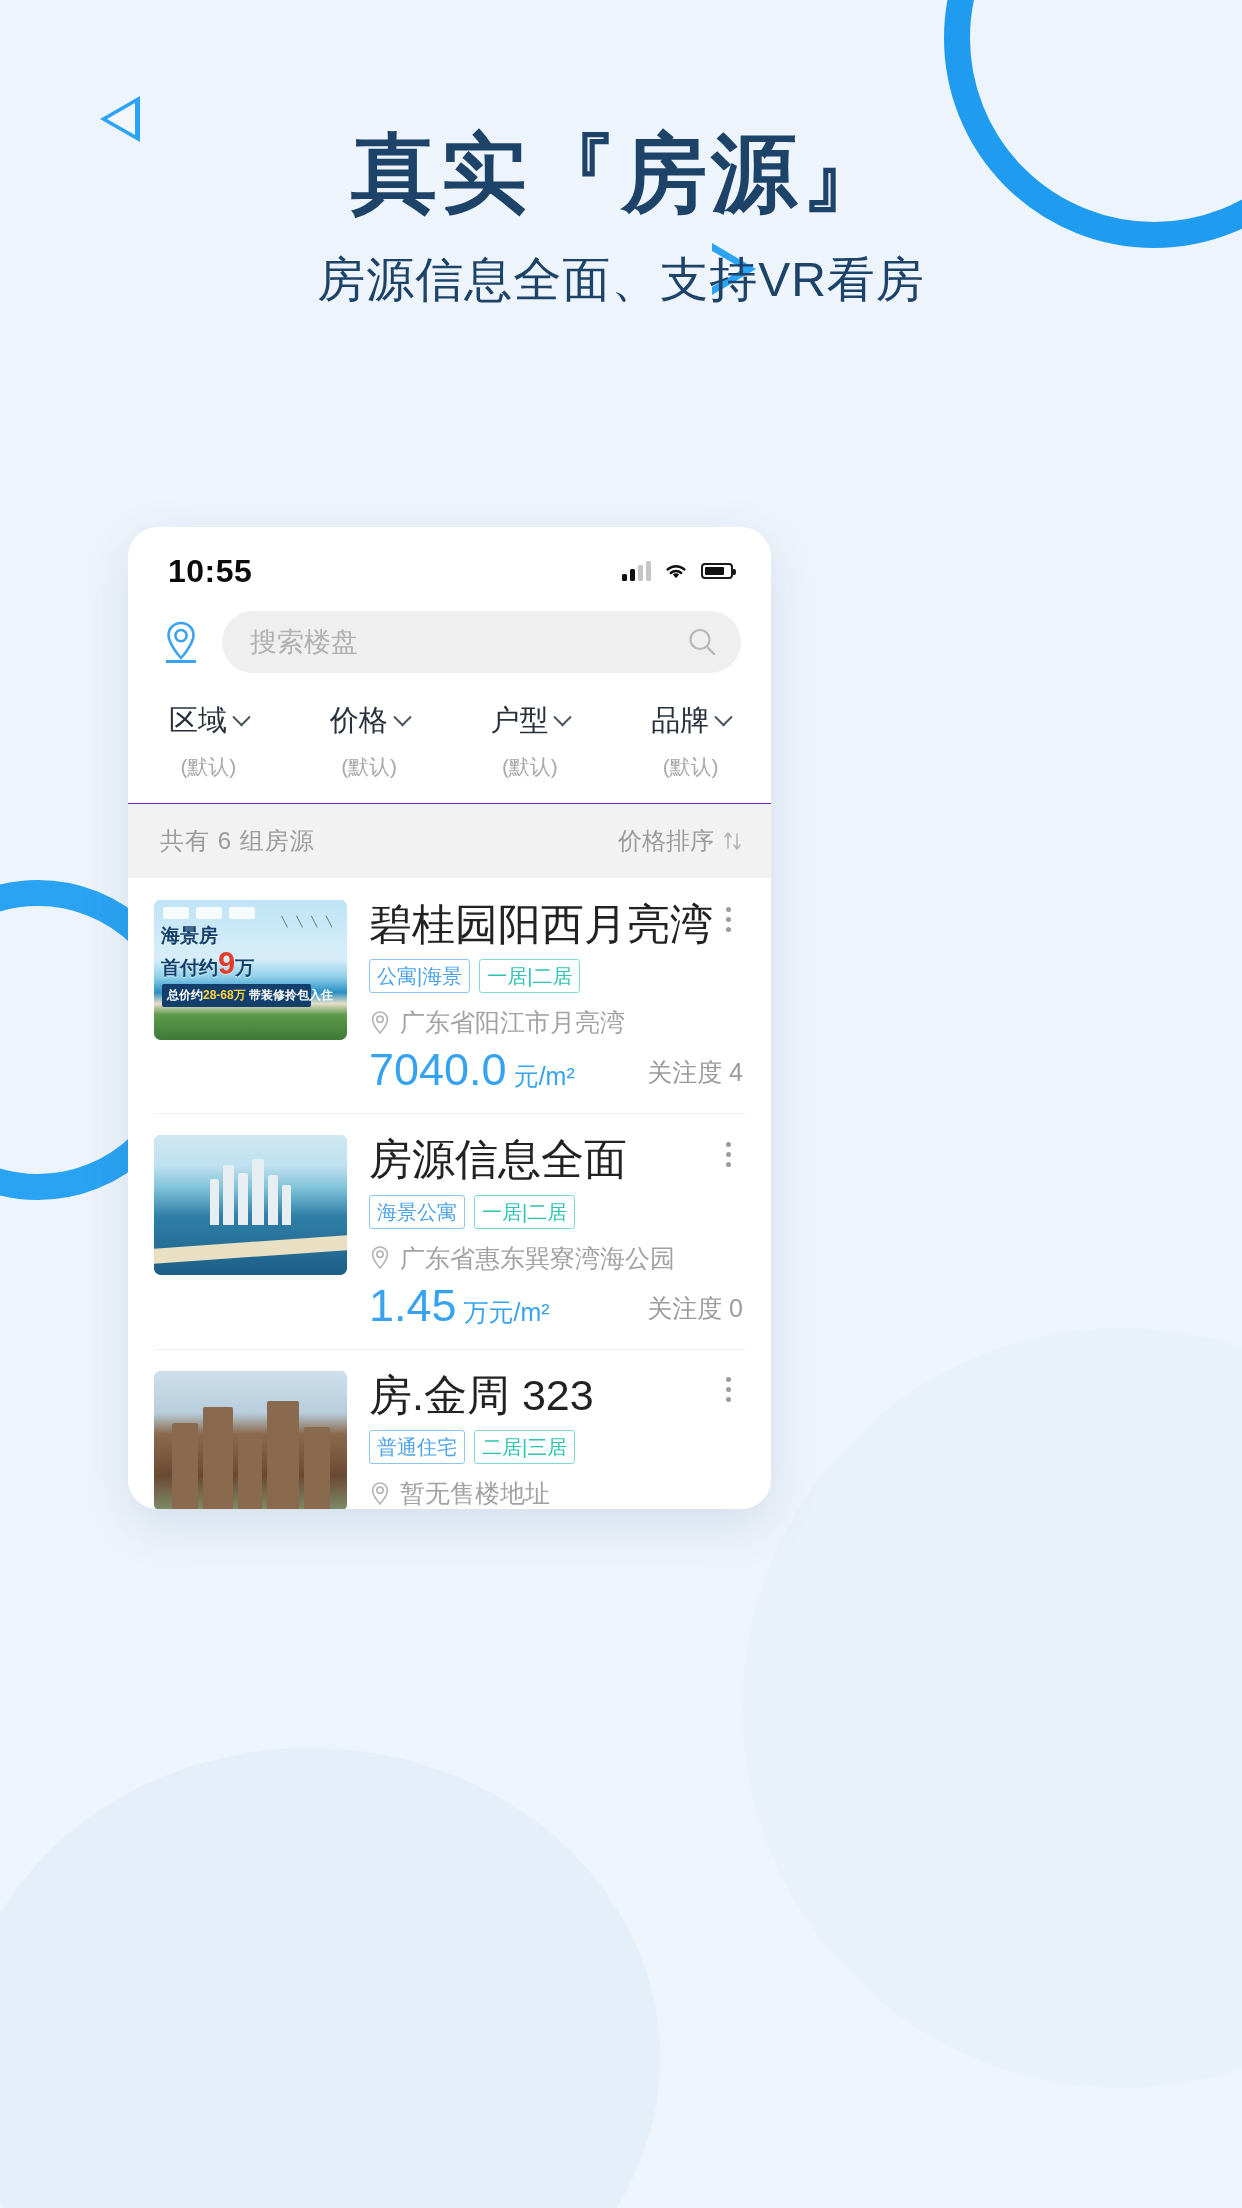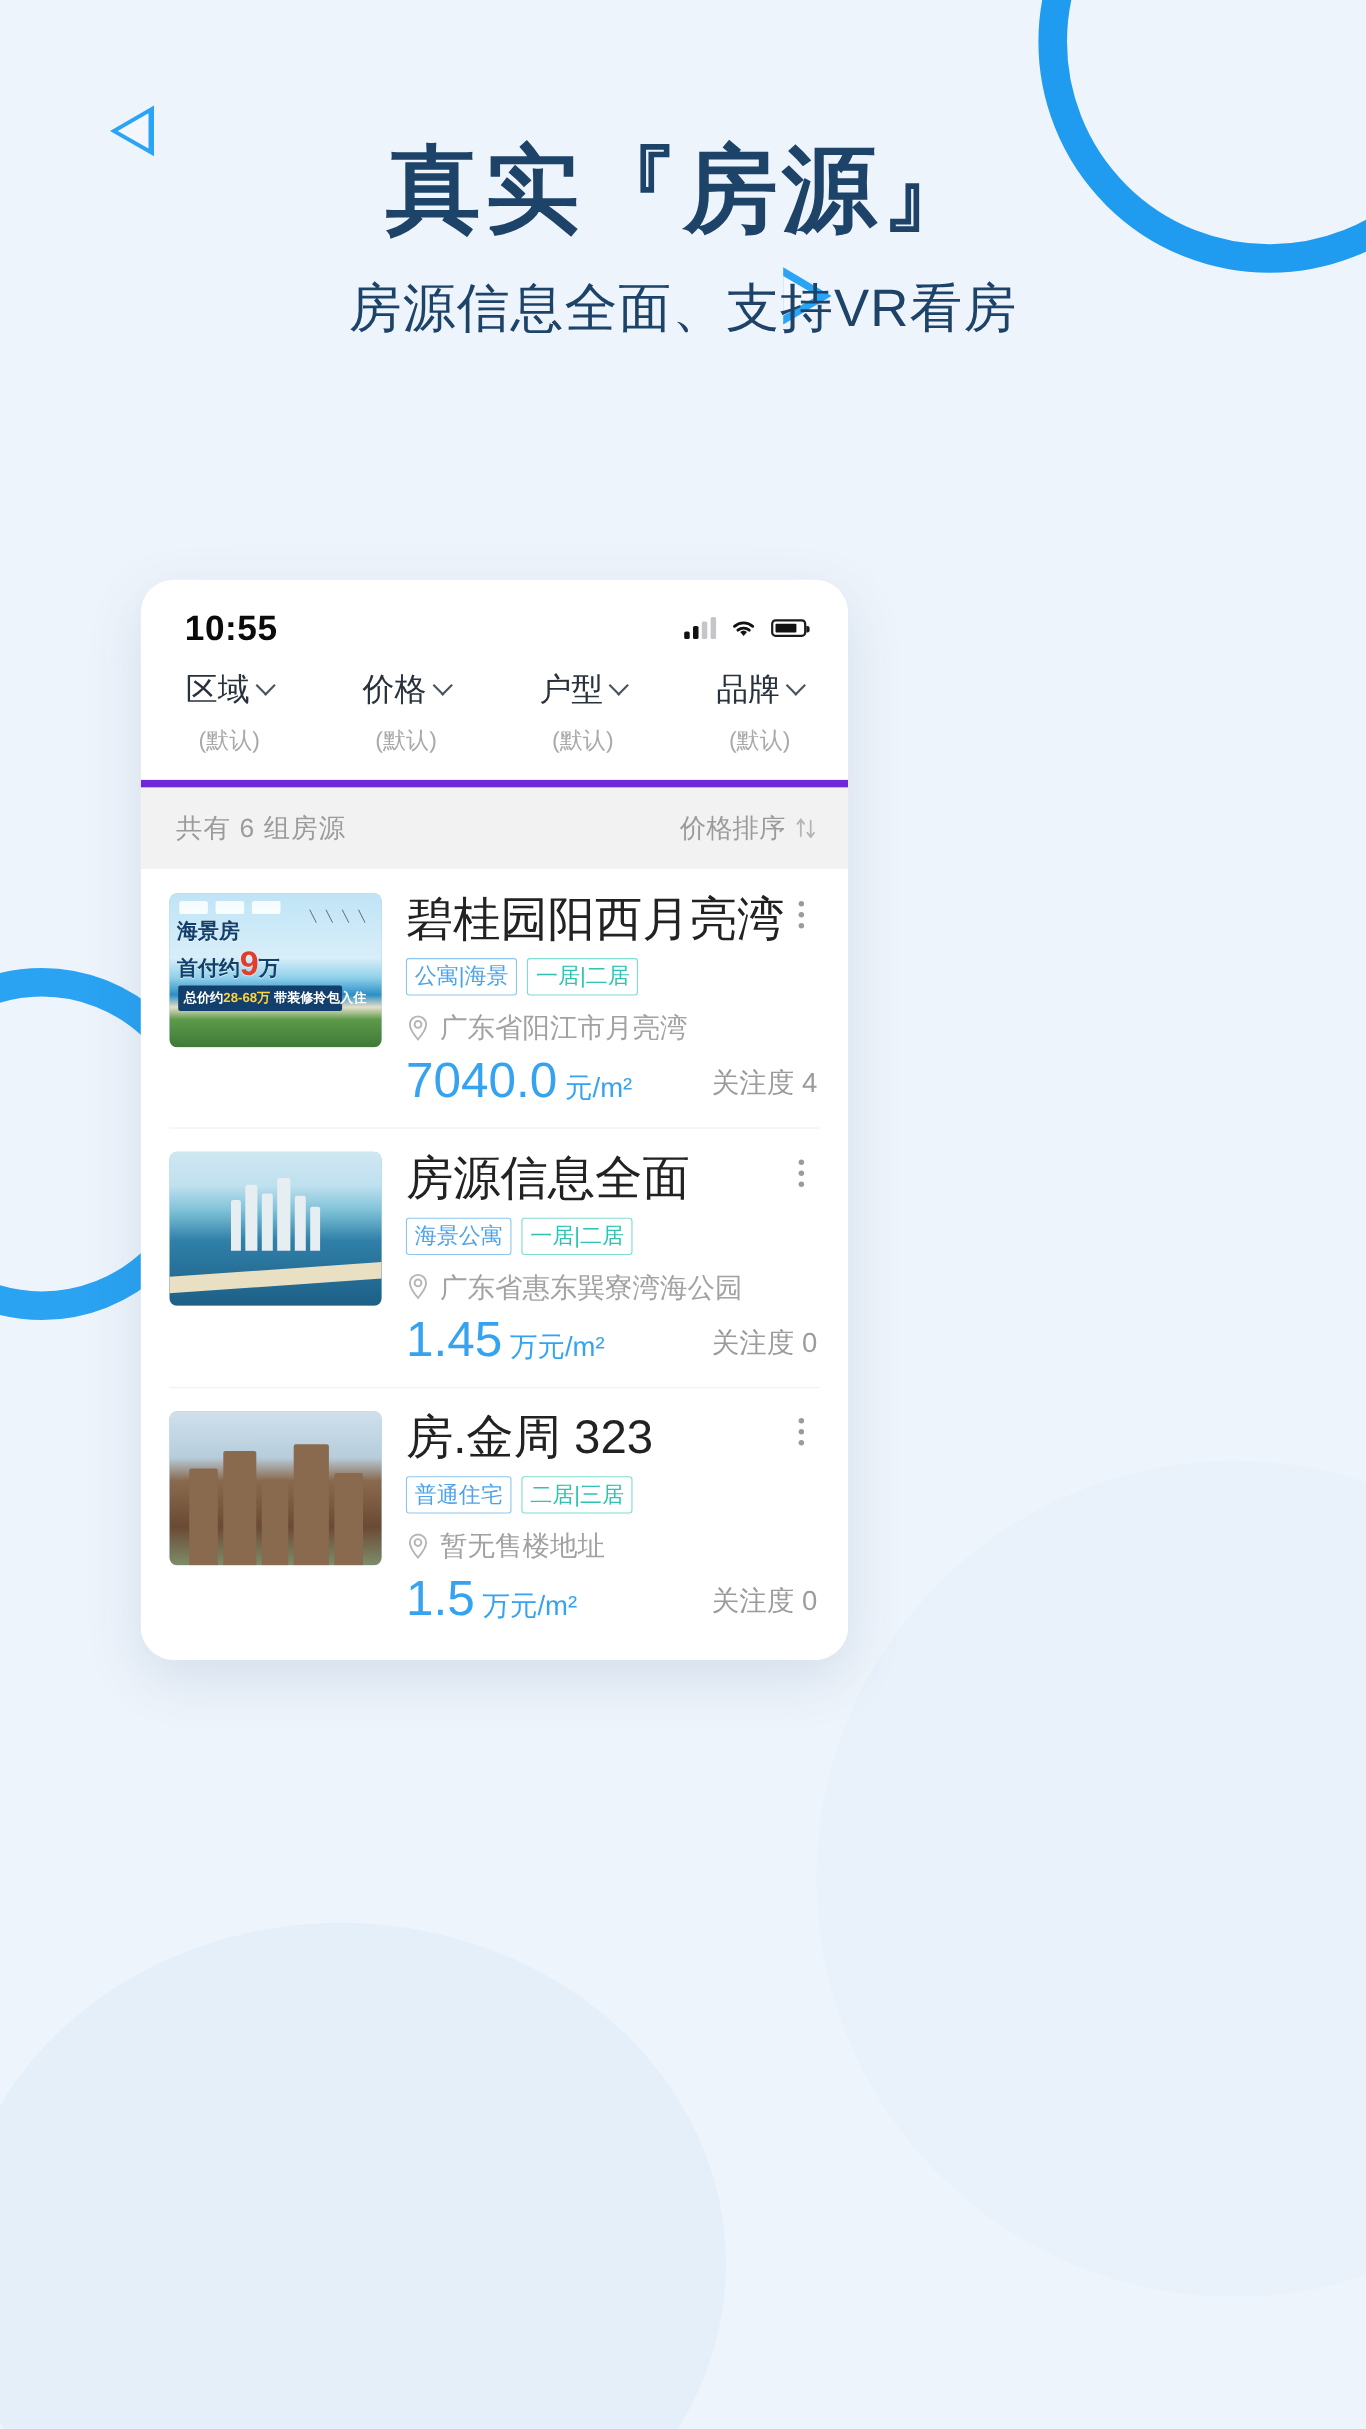--- a/index.html
+++ b/index.html
@@ -161,21 +161,21 @@
   .searchbox .ph {
     flex: 1 1 auto;
     font-size: 27px;
     color: #b0b0b0;
   }
 
   
   .filters {
     display: flex;
     padding: 6px 0 22px 0;
-    border-bottom: 7px solid #6d28d9;
+    border-bottom: 1px solid #6d28d9;
     justify-content: flex-end;
   }
   .filter { flex: 1 1 0; text-align: center; }
   .filter-main {
     font-size: 29px;
     color: #28313c;
     display: inline-flex; align-items: center; gap: 8px;
     font-weight: 400;
   }
   .caret {
@@ -339,20 +339,36 @@
         <path d="M13 17.2l3.1-3.6a4.6 4.6 0 0 0-6.2 0L13 17.2z" fill="#111"></path>
         <path d="M4.7 8.4a12.4 12.4 0 0 1 16.6 0" stroke="#111" stroke-width="2.6" fill="none" stroke-linecap="round"></path>
         <path d="M7.8 11.9a8 8 0 0 1 10.4 0" stroke="#111" stroke-width="2.6" fill="none" stroke-linecap="round"></path>
       </svg>
       <span class="batt">
           <span></span>
         </span>
     </div>
   </div>
 
+  <div class="searchrow">
+    <div class="pin-btn">
+      <svg width="46" height="50" viewBox="0 0 46 50">
+        <path d="M23 6c-7 0-12.5 5.4-12.5 12.2C10.5 27 23 41 23 41s12.5-14 12.5-22.8C35.5 11.4 30 6 23 6z" fill="none" stroke="#3aa4f2" stroke-width="2.6"></path>
+        <circle cx="23" cy="18.6" r="5.6" fill="none" stroke="#3aa4f2" stroke-width="2.6"></circle>
+        <line x1="8" y1="44.5" x2="38" y2="44.5" stroke="#3aa4f2" stroke-width="3"></line>
+      </svg>
+    </div>
+    <div class="searchbox">
+      <span class="ph">搜索楼盘</span>
+      <svg width="34" height="34" viewBox="0 0 34 34">
+        <circle cx="15" cy="14.5" r="9.5" fill="none" stroke="#b7b7b7" stroke-width="2.2"></circle>
+        <line x1="22" y1="21.8" x2="29" y2="29" stroke="#b7b7b7" stroke-width="2.4" stroke-linecap="round"></line>
+      </svg>
+    </div>
+  </div>
 
   <div class="filters">
     <div class="filter">
       <div class="filter-main">
           <span>区域</span>
           <span class="caret"></span>
         </div>
       <div class="filter-sub">(默认)</div>
     </div>
     <div class="filter">

